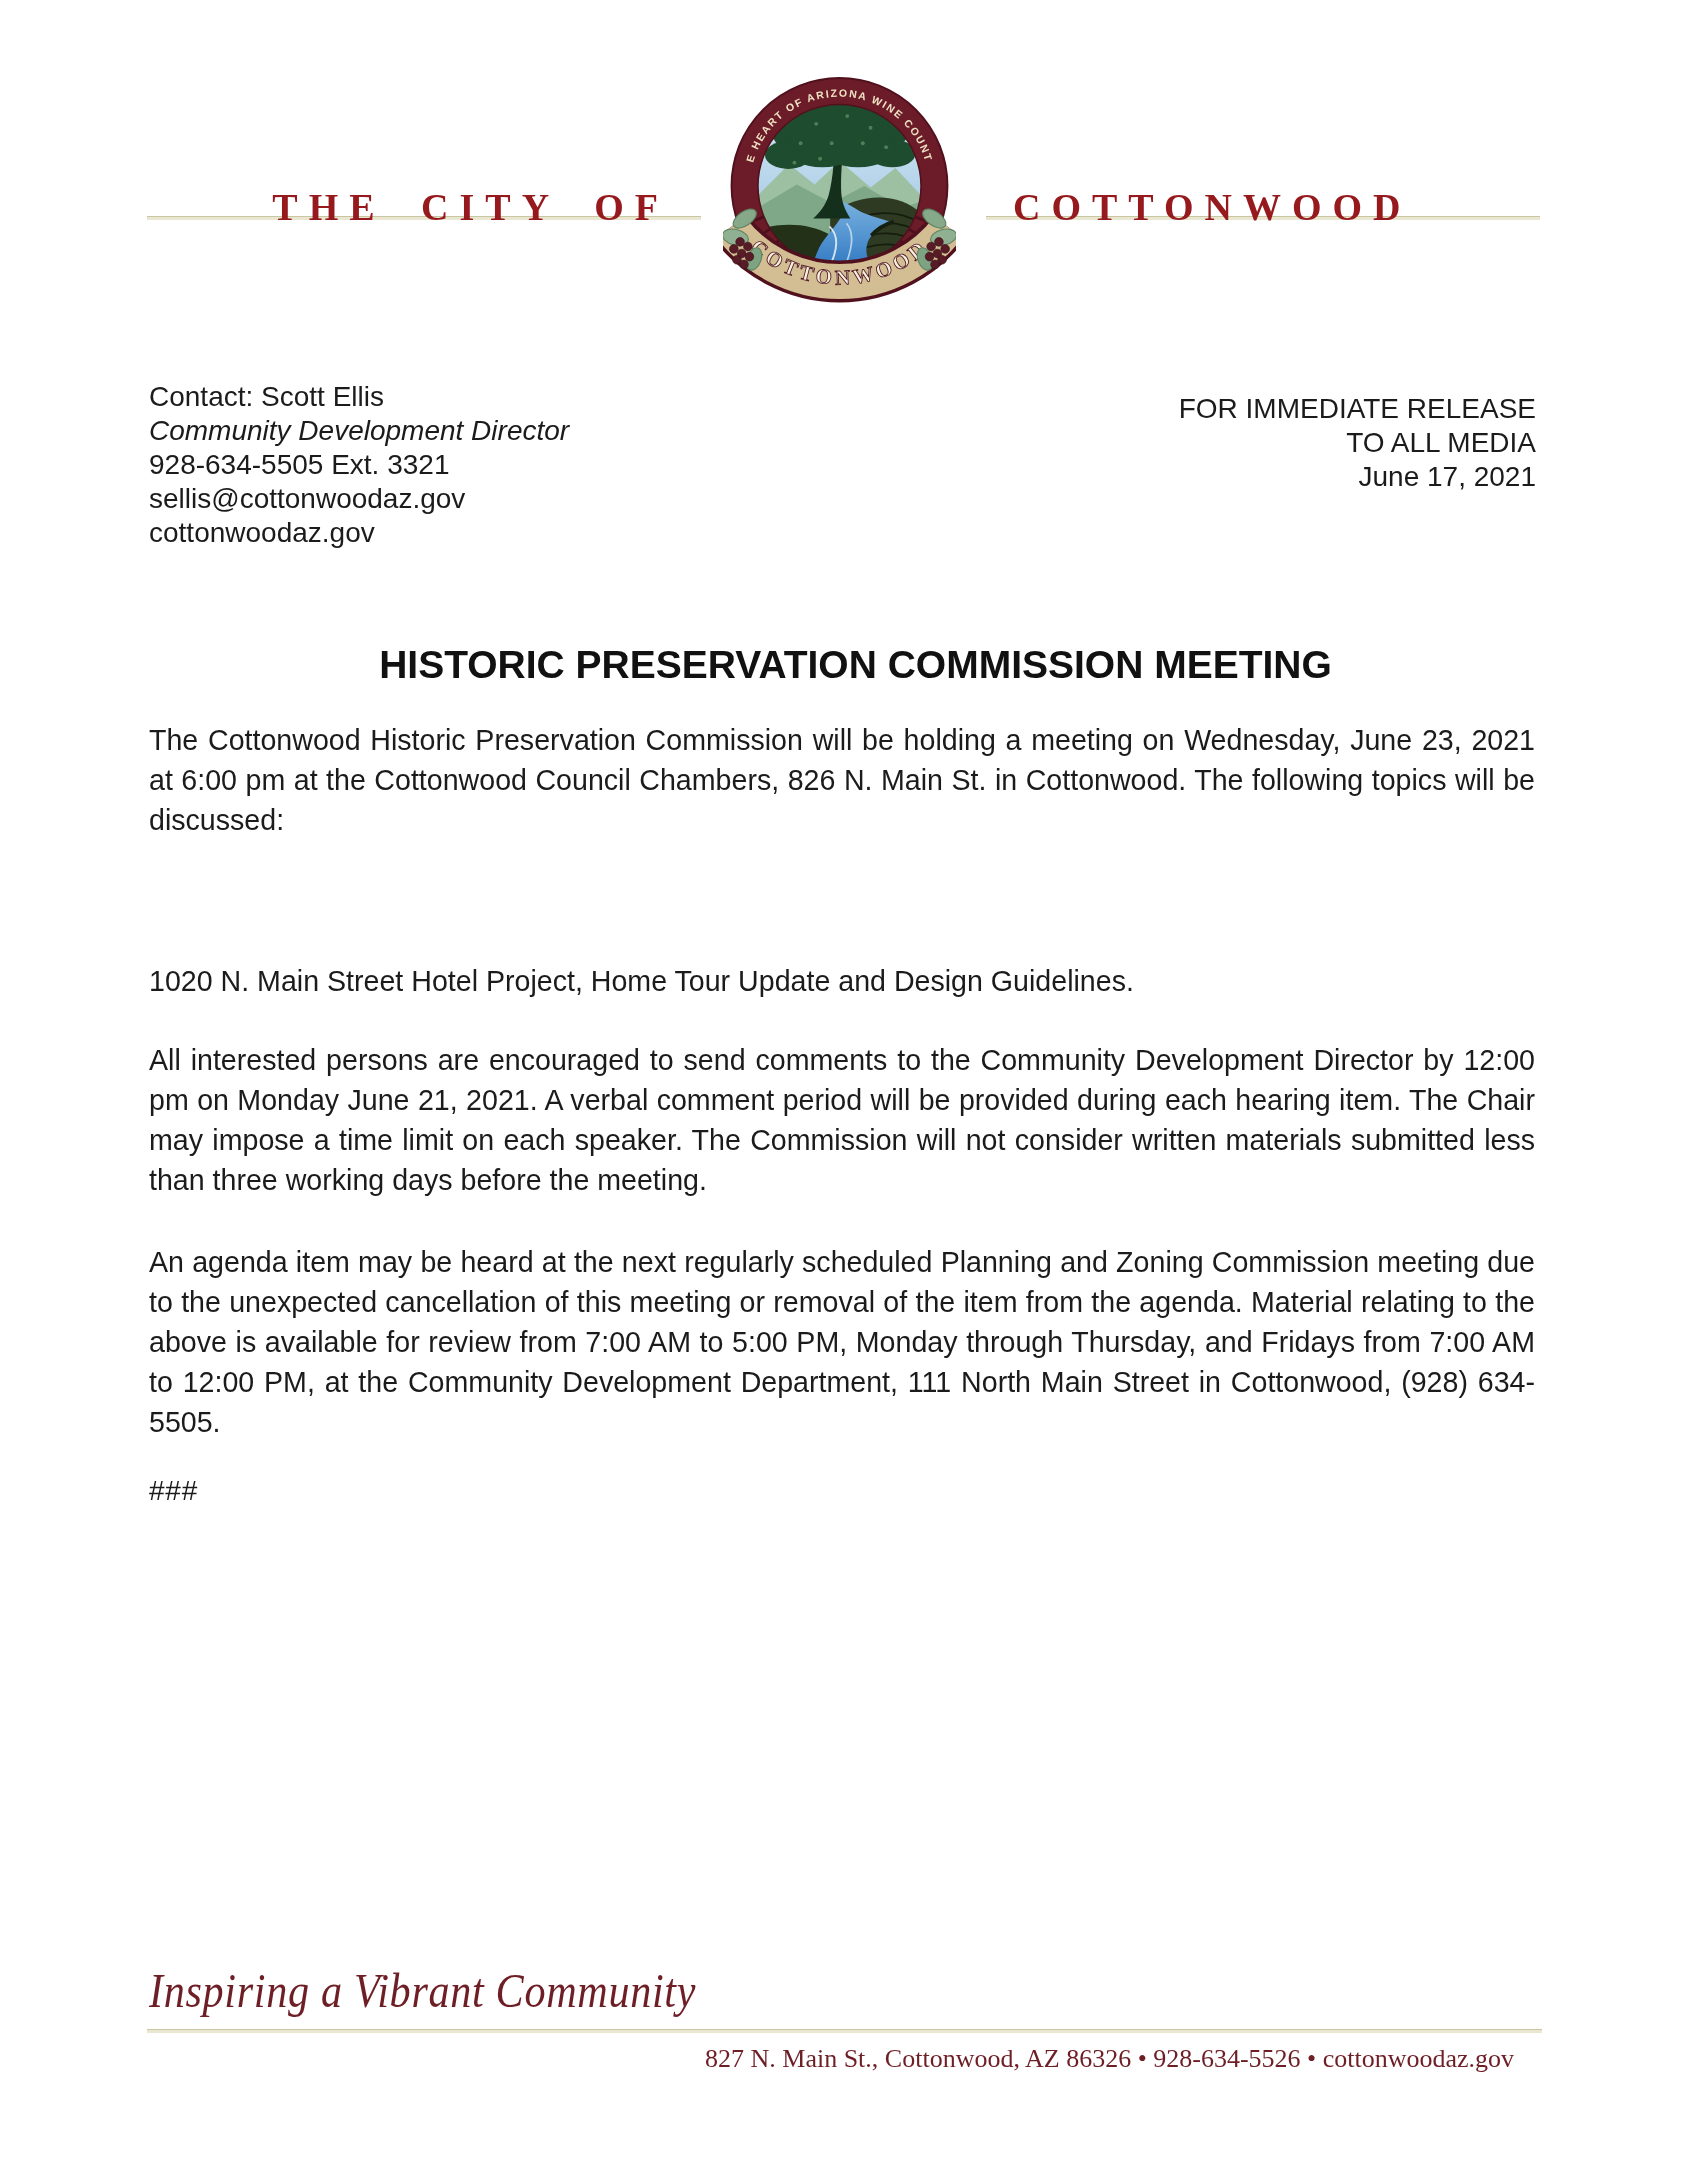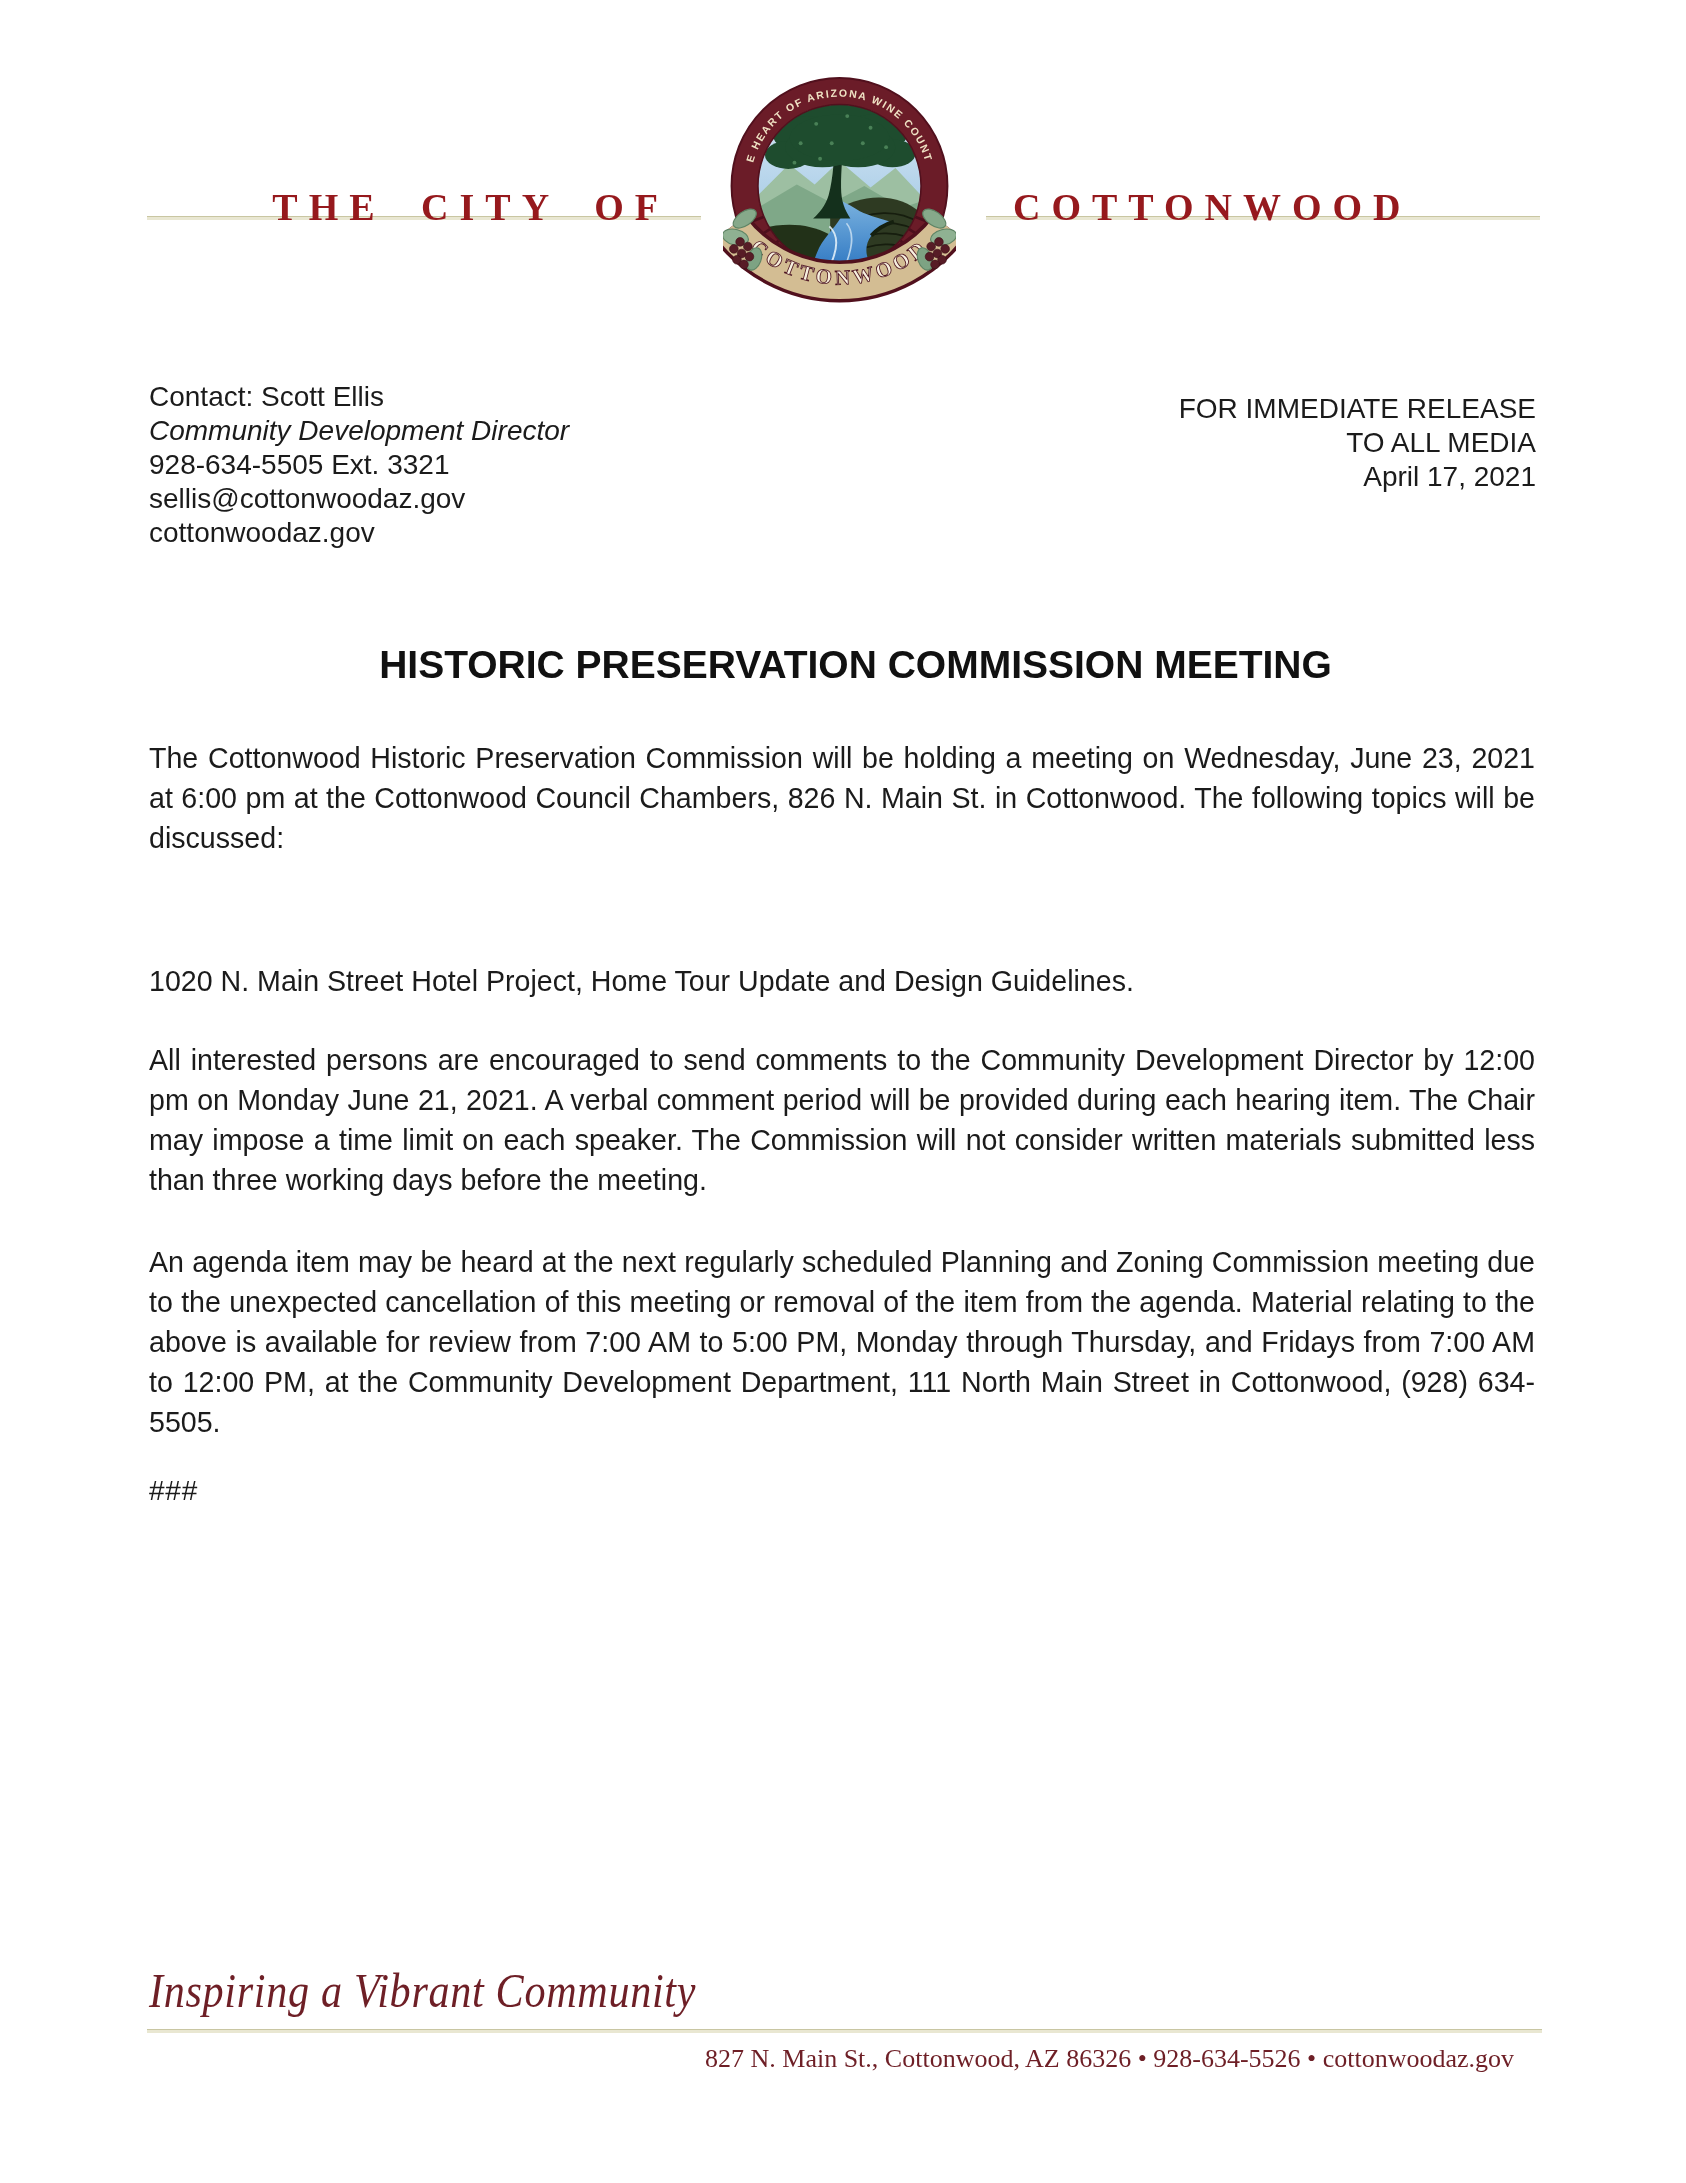--- a/index.html
+++ b/index.html
@@ -79,21 +79,21 @@
   }
   .para {
     position: absolute;
     left: 149px;
     width: 1386px;
     font-size: 28.6px;
     line-height: 40px;
     text-align: justify;
     color: #1b1b1b;
   }
-  .p1 { top: 738px; }
+  .p1 { top: 720px; }
   .p2 { top: 961px; text-align: left; }
   .p3 { top: 1040px; }
   .p4 { top: 1242px; }
   .end-mark {
     position: absolute;
     left: 149px;
     top: 1475px;
     font-size: 28px;
     letter-spacing: 0.8px;
   }
@@ -246,21 +246,21 @@
     <div class="b">Contact: Scott Ellis</div>
     <div class="i">Community Development Director</div>
     <div>928-634-5505 Ext. 3321</div>
     <div>sellis@cottonwoodaz.gov</div>
     <div>cottonwoodaz.gov</div>
   </div>
 
   <div class="release-block">
     <div class="b">FOR IMMEDIATE RELEASE</div>
     <div class="b">TO ALL MEDIA</div>
-    <div>April 17, 2021</div>
+    <div>June 17, 2021</div>
   </div>
 
   <div class="headline">HISTORIC PRESERVATION COMMISSION MEETING</div>
 
   <div class="para p1">The Cottonwood Historic Preservation Commission will be holding a meeting on Wednesday, June 23, 2021 at 6:00 pm at the Cottonwood Council Chambers, 826 N. Main St. in Cottonwood. The following topics will be discussed:</div>
   <div class="para p2">1020 N. Main Street Hotel Project, Home Tour Update and Design Guidelines.</div>
   <div class="para p3">All interested persons are encouraged to send comments to the Community Development Director by 12:00 pm on Monday June 21, 2021. A verbal comment period will be provided during each hearing item. The Chair may impose a time limit on each speaker. The Commission will not consider written materials submitted less than three working days before the meeting.</div>
   <div class="para p4">An agenda item may be heard at the next regularly scheduled Planning and Zoning Commission meeting due to the unexpected cancellation of this meeting or removal of the item from the agenda. Material relating to the above is available for review from 7:00 AM to 5:00 PM, Monday through Thursday, and Fridays from 7:00 AM to 12:00 PM, at the Community Development Department, 111 North Main Street in Cottonwood, (928) 634-5505.</div>
 
   <div class="end-mark">###</div>

